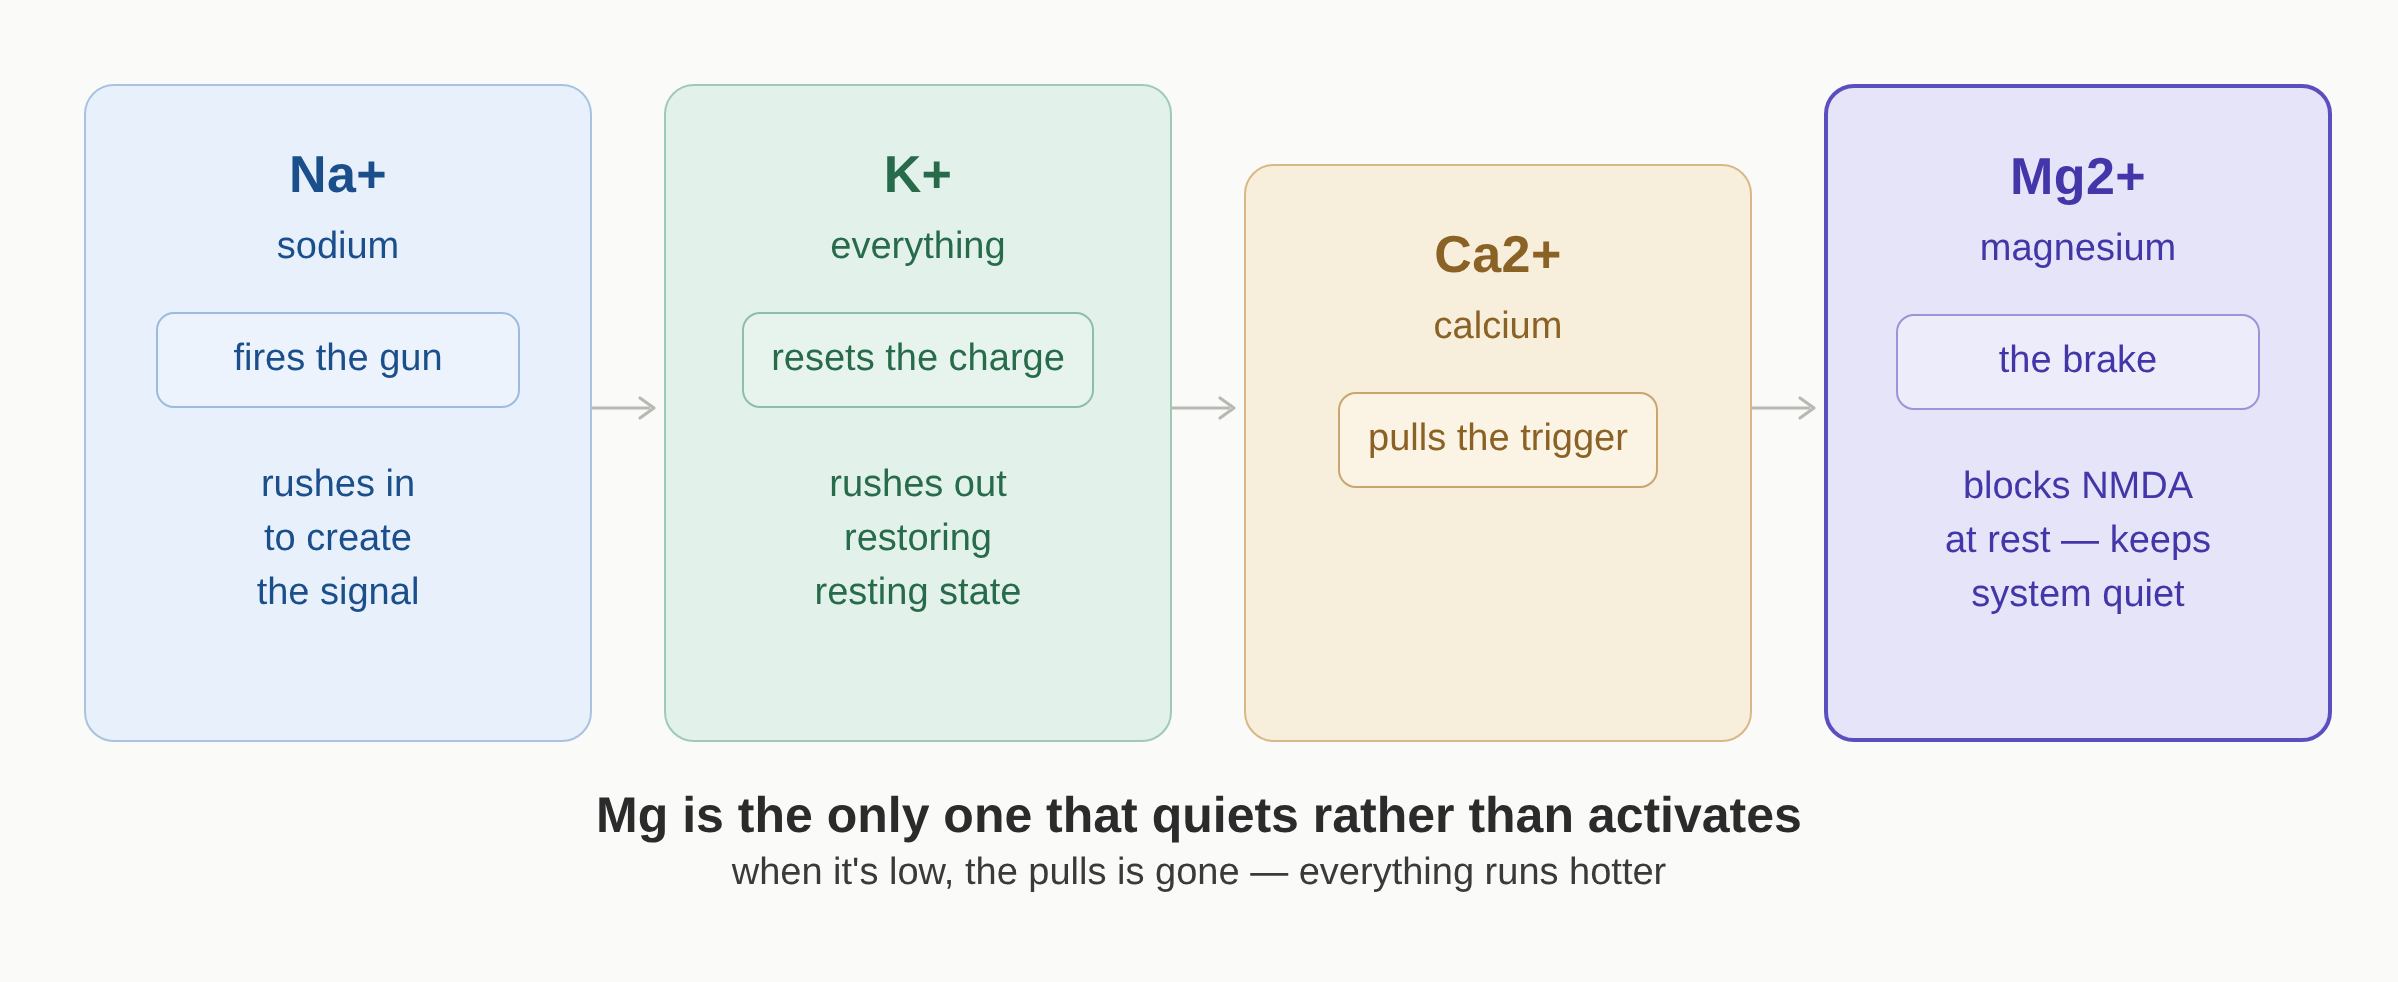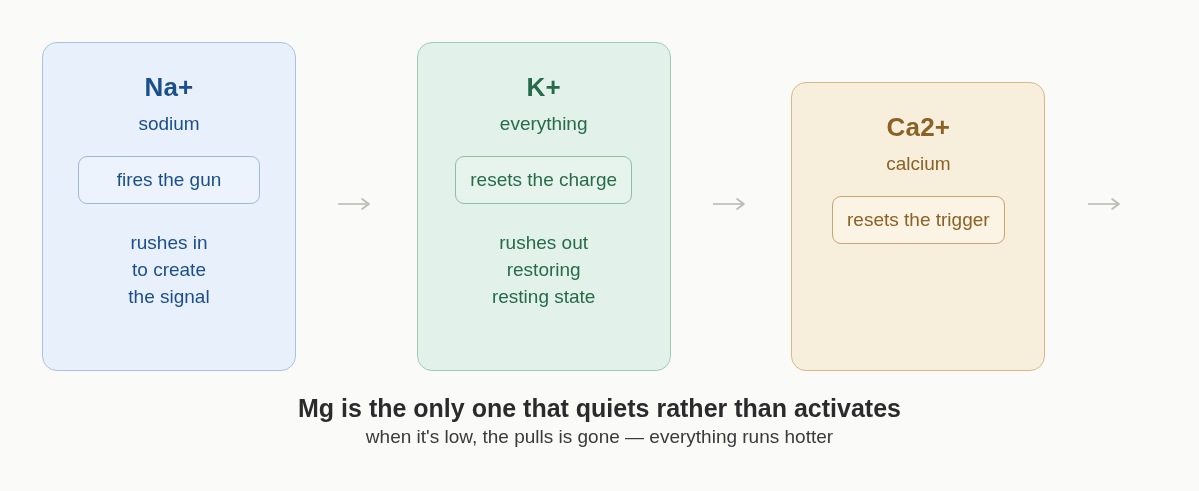--- a/index.html
+++ b/index.html
@@ -140,30 +140,36 @@
     <div class="arrow-cell">
       <svg width="38" height="14" viewBox="0 0 38 14">
         <line x1="1" y1="7" x2="30" y2="7" stroke="#B9B9B4" stroke-width="1.6"></line>
         <polyline points="25,2 32,7 25,12" fill="none" stroke="#B9B9B4" stroke-width="1.6" stroke-linecap="round" stroke-linejoin="round"></polyline>
       </svg>
     </div>
 
     <div class="card" style="background: rgb(248, 238, 220); border: 1.3px solid rgb(216, 184, 135); color: rgb(138, 98, 37); margin-top: 40px;">
       <div class="ion-symbol">Ca2+</div>
       <div class="ion-name">calcium</div>
-      <div class="chip" style="background: rgb(251, 243, 228); border-color: rgb(201, 166, 111); color: rgb(138, 98, 37);">resets the trigger</div>
+      <div class="chip" style="background: rgb(251, 243, 228); border-color: rgb(201, 166, 111); color: rgb(138, 98, 37);">pulls the trigger</div>
     </div>
 
     <div class="arrow-cell">
       <svg width="38" height="14" viewBox="0 0 38 14">
         <line x1="1" y1="7" x2="30" y2="7" stroke="#B9B9B4" stroke-width="1.6"></line>
         <polyline points="25,2 32,7 25,12" fill="none" stroke="#B9B9B4" stroke-width="1.6" stroke-linecap="round" stroke-linejoin="round"></polyline>
       </svg>
     </div>
 
+    <div class="card highlight" style="background: rgb(230, 228, 248); border: 2.5px solid rgb(91, 79, 192); color: rgb(67, 54, 168);">
+      <div class="ion-symbol">Mg2+</div>
+      <div class="ion-name">magnesium</div>
+      <div class="chip fixed-w" style="background: rgb(237, 236, 250); border-color: rgb(156, 148, 217); color: rgb(67, 54, 168);">the brake</div>
+      <div class="ion-desc">blocks NMDA<br>at rest — keeps<br>system quiet</div>
+    </div>
 
   </div>
 
   <div class="caption">
     <div class="caption-line1">Mg is the only one that quiets rather than activates</div>
     <div class="caption-line2">when it's low, the pulls is gone — everything runs hotter</div>
   </div>
 
 </div>
 

